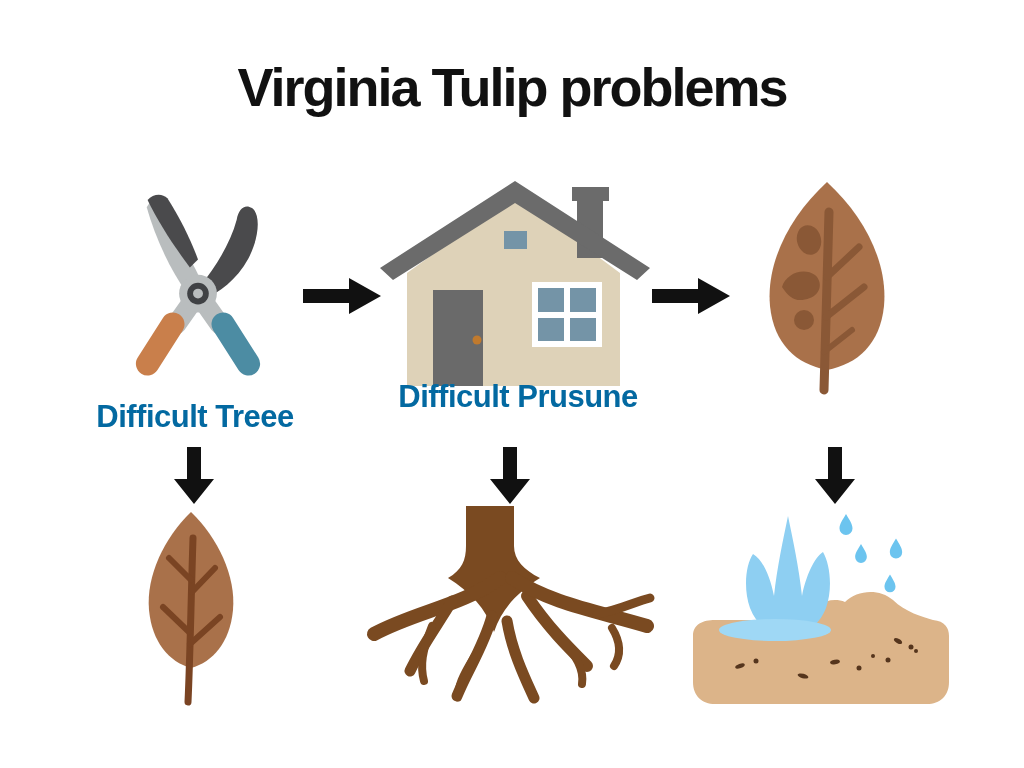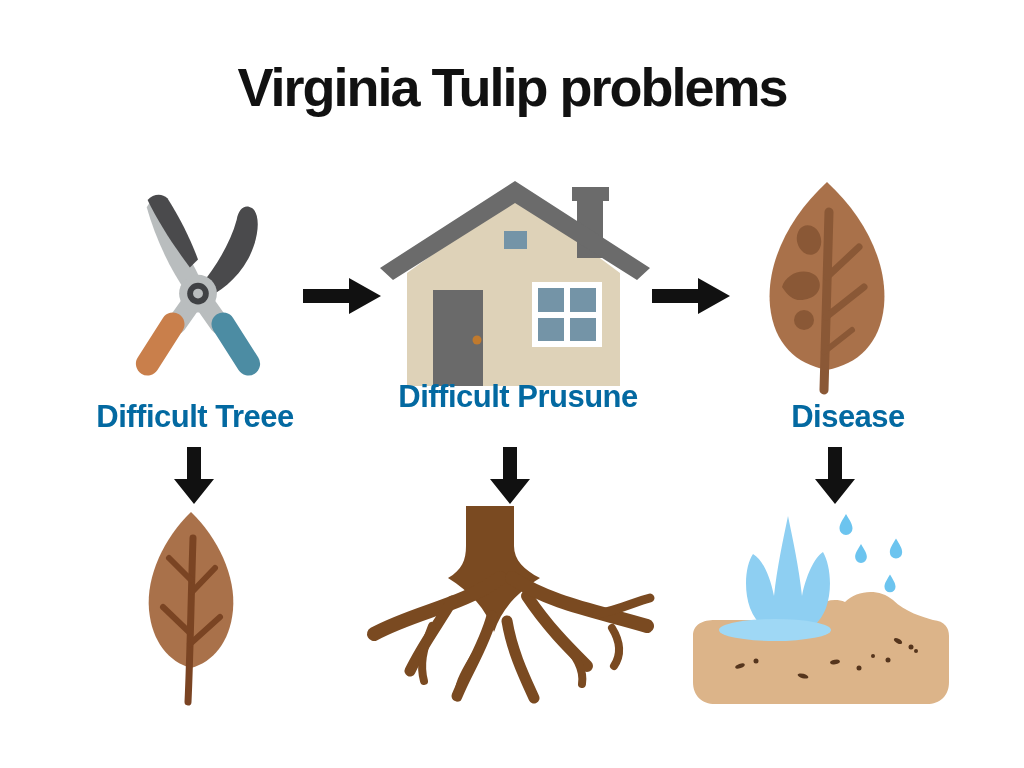--- a/index.html
+++ b/index.html
@@ -77,21 +77,20 @@
     </g>
     <g fill="#8a5836">
       <ellipse cx="57" cy="68" rx="12" ry="15" transform="rotate(-15 57 68)"></ellipse>
       <path d="M30,115 C34,101 52,95 63,103 C71,110 69,122 58,126 C45,131 38,127 30,115 Z"></path>
       <circle cx="52" cy="148" r="10"></circle>
     </g>
   </svg>
 
   <div class="label" style="left:195px;top:399px">Difficult Treee</div>
   <div class="label" style="left:518px;top:379px">Difficult Prusune</div>
-  <div class="label" style="left:848px;top:399px">Disease</div>
 
   <svg class="abs" style="left:172px;top:447px" width="44" height="58" viewBox="0 0 44 58">
     <polygon points="15,0 29,0 29,32 42,32 22,57 2,32 15,32" fill="#111111"></polygon>
   </svg>
   <svg class="abs" style="left:488px;top:447px" width="44" height="58" viewBox="0 0 44 58">
     <polygon points="15,0 29,0 29,32 42,32 22,57 2,32 15,32" fill="#111111"></polygon>
   </svg>
   <svg class="abs" style="left:813px;top:447px" width="44" height="58" viewBox="0 0 44 58">
     <polygon points="15,0 29,0 29,32 42,32 22,57 2,32 15,32" fill="#111111"></polygon>
   </svg>

